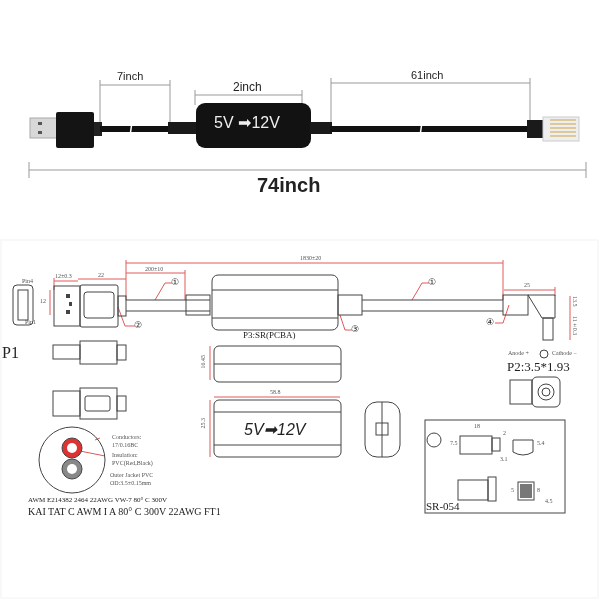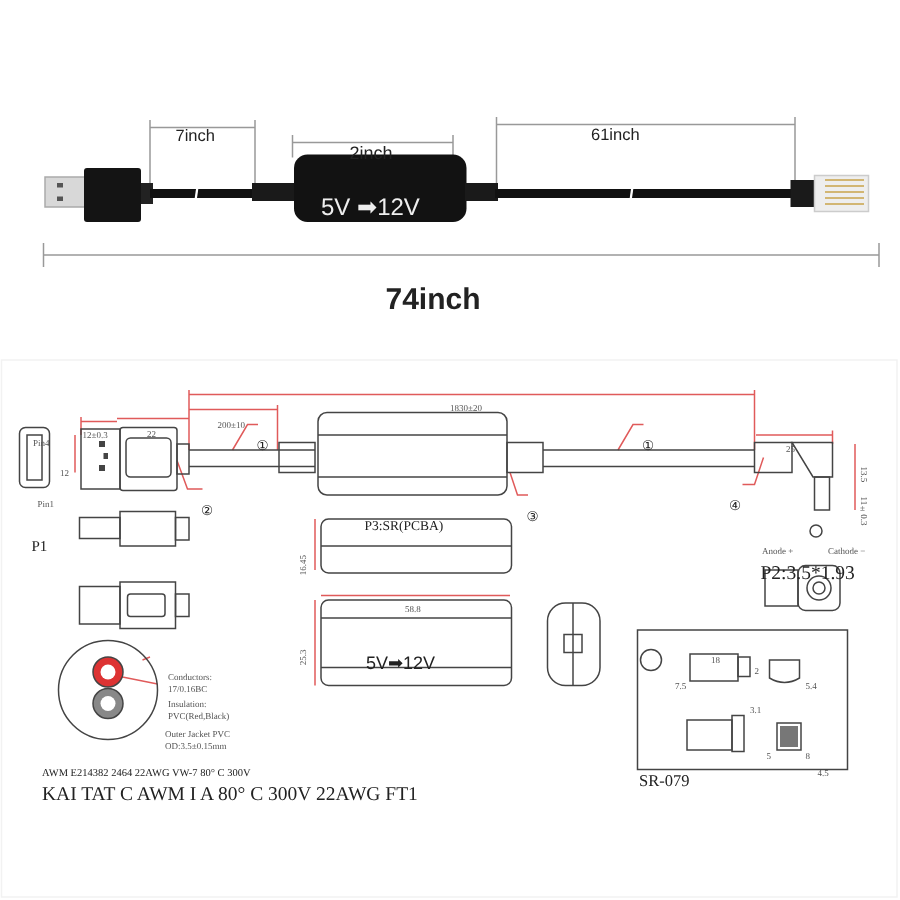--- a/index.html
+++ b/index.html
@@ -1,18 +1,18 @@
 <!DOCTYPE html>
 <html><head>
 <meta charset="utf-8">
 <style>
   html, body { margin:0; padding:0; background:#fff; }
   body { width:600px; height:600px; position:relative; overflow:hidden; font-family:"Liberation Sans", sans-serif; }
   svg { position:absolute; left:0; top:0; }
-  .lbl { position:absolute; font-family:"Liberation Sans", sans-serif; color:#222; white-space:nowrap;margin-top:15px; }
+  .lbl { position:absolute; font-family:"Liberation Sans", sans-serif; color:#222; white-space:nowrap; }
   .serif { font-family:"Liberation Serif", serif; }
   .dimsm { font-size:6px; color:#555; font-family:"Liberation Serif", serif; }
 </style>
 </head>
 <body>
 
 <div>
 <svg width="600" height="200">
 
   <g stroke="#999" stroke-width="1" fill="none">
@@ -53,21 +53,21 @@
   <g stroke="#c9a34a" stroke-width="1">
         <line x1="550" y1="120" x2="576" y2="120"></line>
         <line x1="550" y1="124" x2="576" y2="124"></line>
         <line x1="550" y1="128" x2="576" y2="128"></line>
         <line x1="550" y1="132" x2="576" y2="132"></line>
         <line x1="550" y1="136" x2="576" y2="136"></line>
       </g>
 </svg>
 <div class="lbl" style="left:117px;top:70px;font-size:11px;">7inch</div>
 <div class="lbl" style="left:233px;top:80px;font-size:12px;">2inch</div>
-<div class="lbl" style="left:394px;top:69px;font-size:11px;">61inch</div>
+<div class="lbl" style="left:411px;top:69px;font-size:11px;">61inch</div>
 <div class="lbl" style="left:214px;top:113px;font-size:16px;color:#eee;">5V ➡12V</div>
 <div class="lbl" style="left:257px;top:174px;font-size:20px;font-weight:bold;text-align:center;">74inch</div>
 </div>
 
 <div>
 <svg width="600" height="600">
   <rect x="1" y="240" width="597" height="358" fill="none" stroke="#f2f2f2"></rect>
 
   <g stroke="#e05a5a" stroke-width="1" fill="none">
     <line x1="126" y1="263" x2="503" y2="263"></line>
@@ -182,36 +182,36 @@
 <div class="lbl serif" style="left:351px;top:324px;font-size:9px;">③</div>
 <div class="lbl serif" style="left:428px;top:277px;font-size:9px;">①</div>
 <div class="lbl serif" style="left:486px;top:317px;font-size:9px;">④</div>
 <div class="lbl serif" style="left:243px;top:330px;font-size:9px;">P3:SR(PCBA)</div>
 <div class="lbl dimsm" style="left:524px;top:282px;">25</div>
 <div class="lbl dimsm" style="left:572px;top:296px;writing-mode:vertical-rl;">13.5</div>
 <div class="lbl dimsm" style="left:572px;top:316px;writing-mode:vertical-rl;">11±0.3</div>
 <div class="lbl dimsm" style="left:508px;top:350px;">Anode +</div>
 <div class="lbl dimsm" style="left:552px;top:350px;">Cathode −</div>
 <div class="lbl serif" style="left:507px;top:359px;font-size:13px;">P2:3.5*1.93</div>
-<div class="lbl serif" style="left:21px;top:344px;font-size:10px;">P1</div>
+<div class="lbl serif" style="left:2px;top:344px;font-size:16px;">P1</div>
 <div class="lbl dimsm" style="left:200px;top:355px;writing-mode:vertical-rl;transform:rotate(180deg);">16.45</div>
 <div class="lbl dimsm" style="left:270px;top:389px;">58.8</div>
 <div class="lbl dimsm" style="left:200px;top:418px;writing-mode:vertical-rl;transform:rotate(180deg);">25.3</div>
-<div class="lbl" style="left:244px;top:420px;font-size:12px;">5V➡12V</div>
+<div class="lbl" style="left:244px;top:420px;font-size:16px;font-style:italic;">5V➡12V</div>
 
 <div class="lbl dimsm" style="left:112px;top:434px;">Conductors:</div>
 <div class="lbl dimsm" style="left:112px;top:442px;">17/0.16BC</div>
 <div class="lbl dimsm" style="left:112px;top:452px;">Insulation:</div>
 <div class="lbl dimsm" style="left:112px;top:460px;">PVC(Red,Black)</div>
 <div class="lbl dimsm" style="left:110px;top:472px;">Outer Jacket PVC</div>
 <div class="lbl dimsm" style="left:110px;top:480px;">OD:3.5±0.15mm</div>
 <div class="lbl serif" style="left:28px;top:496px;font-size:7px;">AWM E214382 2464 22AWG VW-7 80° C 300V</div>
-<div class="lbl serif" style="left:28px;top:506px;font-size:13px;">KAI TAT  C  AWM I A 80° C 300V 22AWG FT1</div>
-
-<div class="lbl serif" style="left:426px;top:500px;font-size:11px;">SR-079</div>
+<div class="lbl serif" style="left:28px;top:506px;font-size:10px;">KAI TAT  C  AWM I A 80° C 300V 22AWG FT1</div>
+
+<div class="lbl serif" style="left:426px;top:500px;font-size:11px;">SR-054</div>
 <div class="lbl dimsm" style="left:474px;top:423px;">18</div>
 <div class="lbl dimsm" style="left:503px;top:430px;">2</div>
 <div class="lbl dimsm" style="left:450px;top:440px;">7.5</div>
 <div class="lbl dimsm" style="left:500px;top:456px;">3.1</div>
 <div class="lbl dimsm" style="left:537px;top:440px;">5.4</div>
 <div class="lbl dimsm" style="left:511px;top:487px;">5</div>
 <div class="lbl dimsm" style="left:537px;top:487px;">8</div>
 <div class="lbl dimsm" style="left:545px;top:498px;">4.5</div>
 </div>
 

